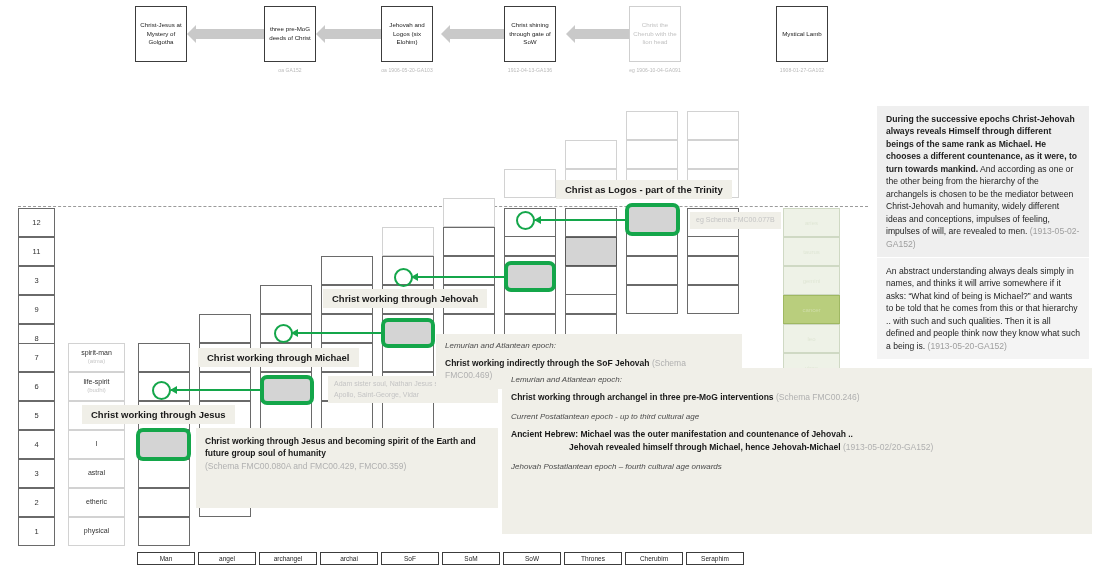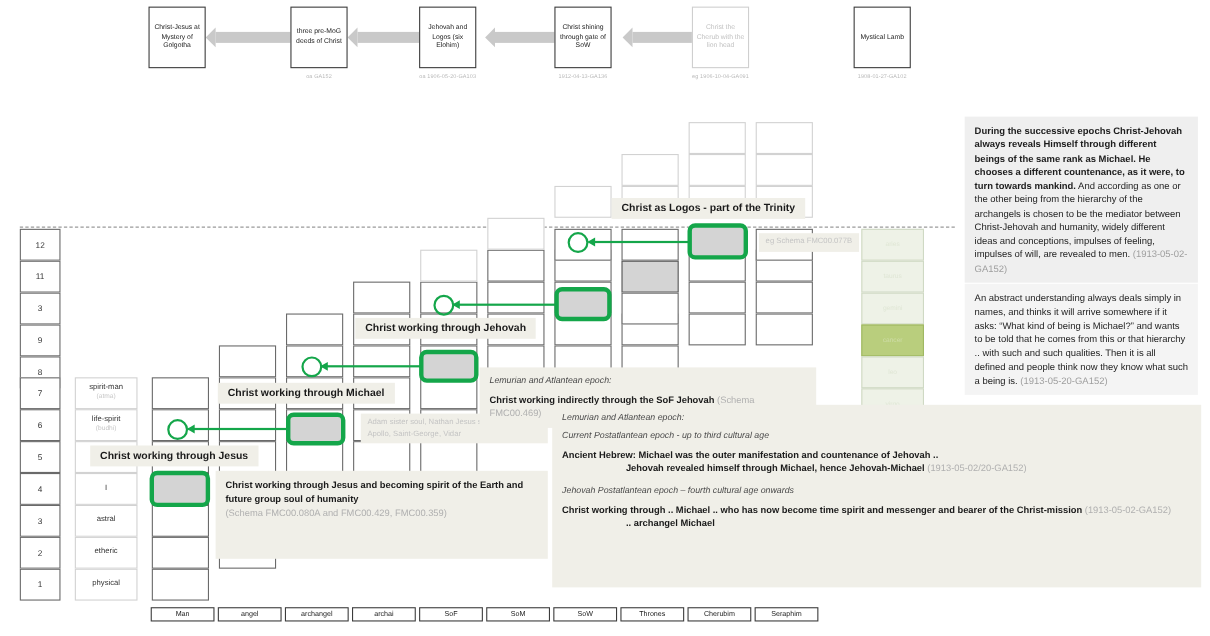--- a/index.html
+++ b/index.html
@@ -314,34 +314,33 @@
 <div class="panel" style="left:196px;top:428px;width:302px;height:80px;">
   <p class="bd">
     <span>Christ working through Jesus and becoming spirit of the Earth and</span><br>
     <span>future group soul of humanity</span><br>
     <span class="ref">(Schema FMC00.080A and FMC00.429, FMC00.359)</span>
   </p>
 </div>
 
 <div class="panel" style="left:502px;top:368px;width:590px;height:166px;">
   <p class="it">Lemurian and Atlantean epoch:</p>
+  <p class="bd" style="margin-bottom:9px;">
+    <span>Christ working through archangel in three pre-MoG interventions</span>
+    <span class="ref">(Schema FMC00.246)</span>
+  </p>
   <p class="it">Current Postatlantean epoch - up to third cultural age</p>
   <p class="bd" style="margin-bottom:9px;">
     <span>Ancient Hebrew: Michael was the outer manifestation and countenance of Jehovah ..</span>
     <span class="ind">
       <span>Jehovah revealed himself through Michael, hence Jehovah-Michael</span>
       <span class="ref">(1913-05-02/20-GA152)</span>
     </span>
   </p>
   <p class="it">Jehovah Postatlantean epoch – fourth cultural age onwards</p>
-  <p class="bd">
-    <span>Christ working through .. Michael .. who has now become time spirit and messenger and bearer of the Christ-mission</span>
-    <span class="ref">(1913-05-02-GA152)</span>
-    <span class="ind">.. archangel Michael</span>
-  </p>
 </div>
 
 <div class="sidepanel" style="left:877px;top:106px;width:212px;">
   <b>During the successive epochs Christ-Jehovah always reveals Himself through different beings of the same rank as Michael. He chooses a different countenance, as it were, to turn towards mankind.</b>
   <span>And according as one or the other being from the hierarchy of the archangels is chosen to be the mediator between Christ-Jehovah and humanity, widely different ideas and conceptions, impulses of feeling, impulses of will, are revealed to men.</span>
   <span class="ref">(1913-05-02-GA152)</span>
 </div>
 
 <div class="sidepanel" style="left:877px;top:258px;width:212px;background:#f4f4f4;">
   <span>An abstract understanding always deals simply in names, and thinks it will arrive somewhere if it asks: “What kind of being is Michael?” and wants to be told that he comes from this or that hierarchy .. with such and such qualities. Then it is all defined and people think now they know what such a being is.</span>

